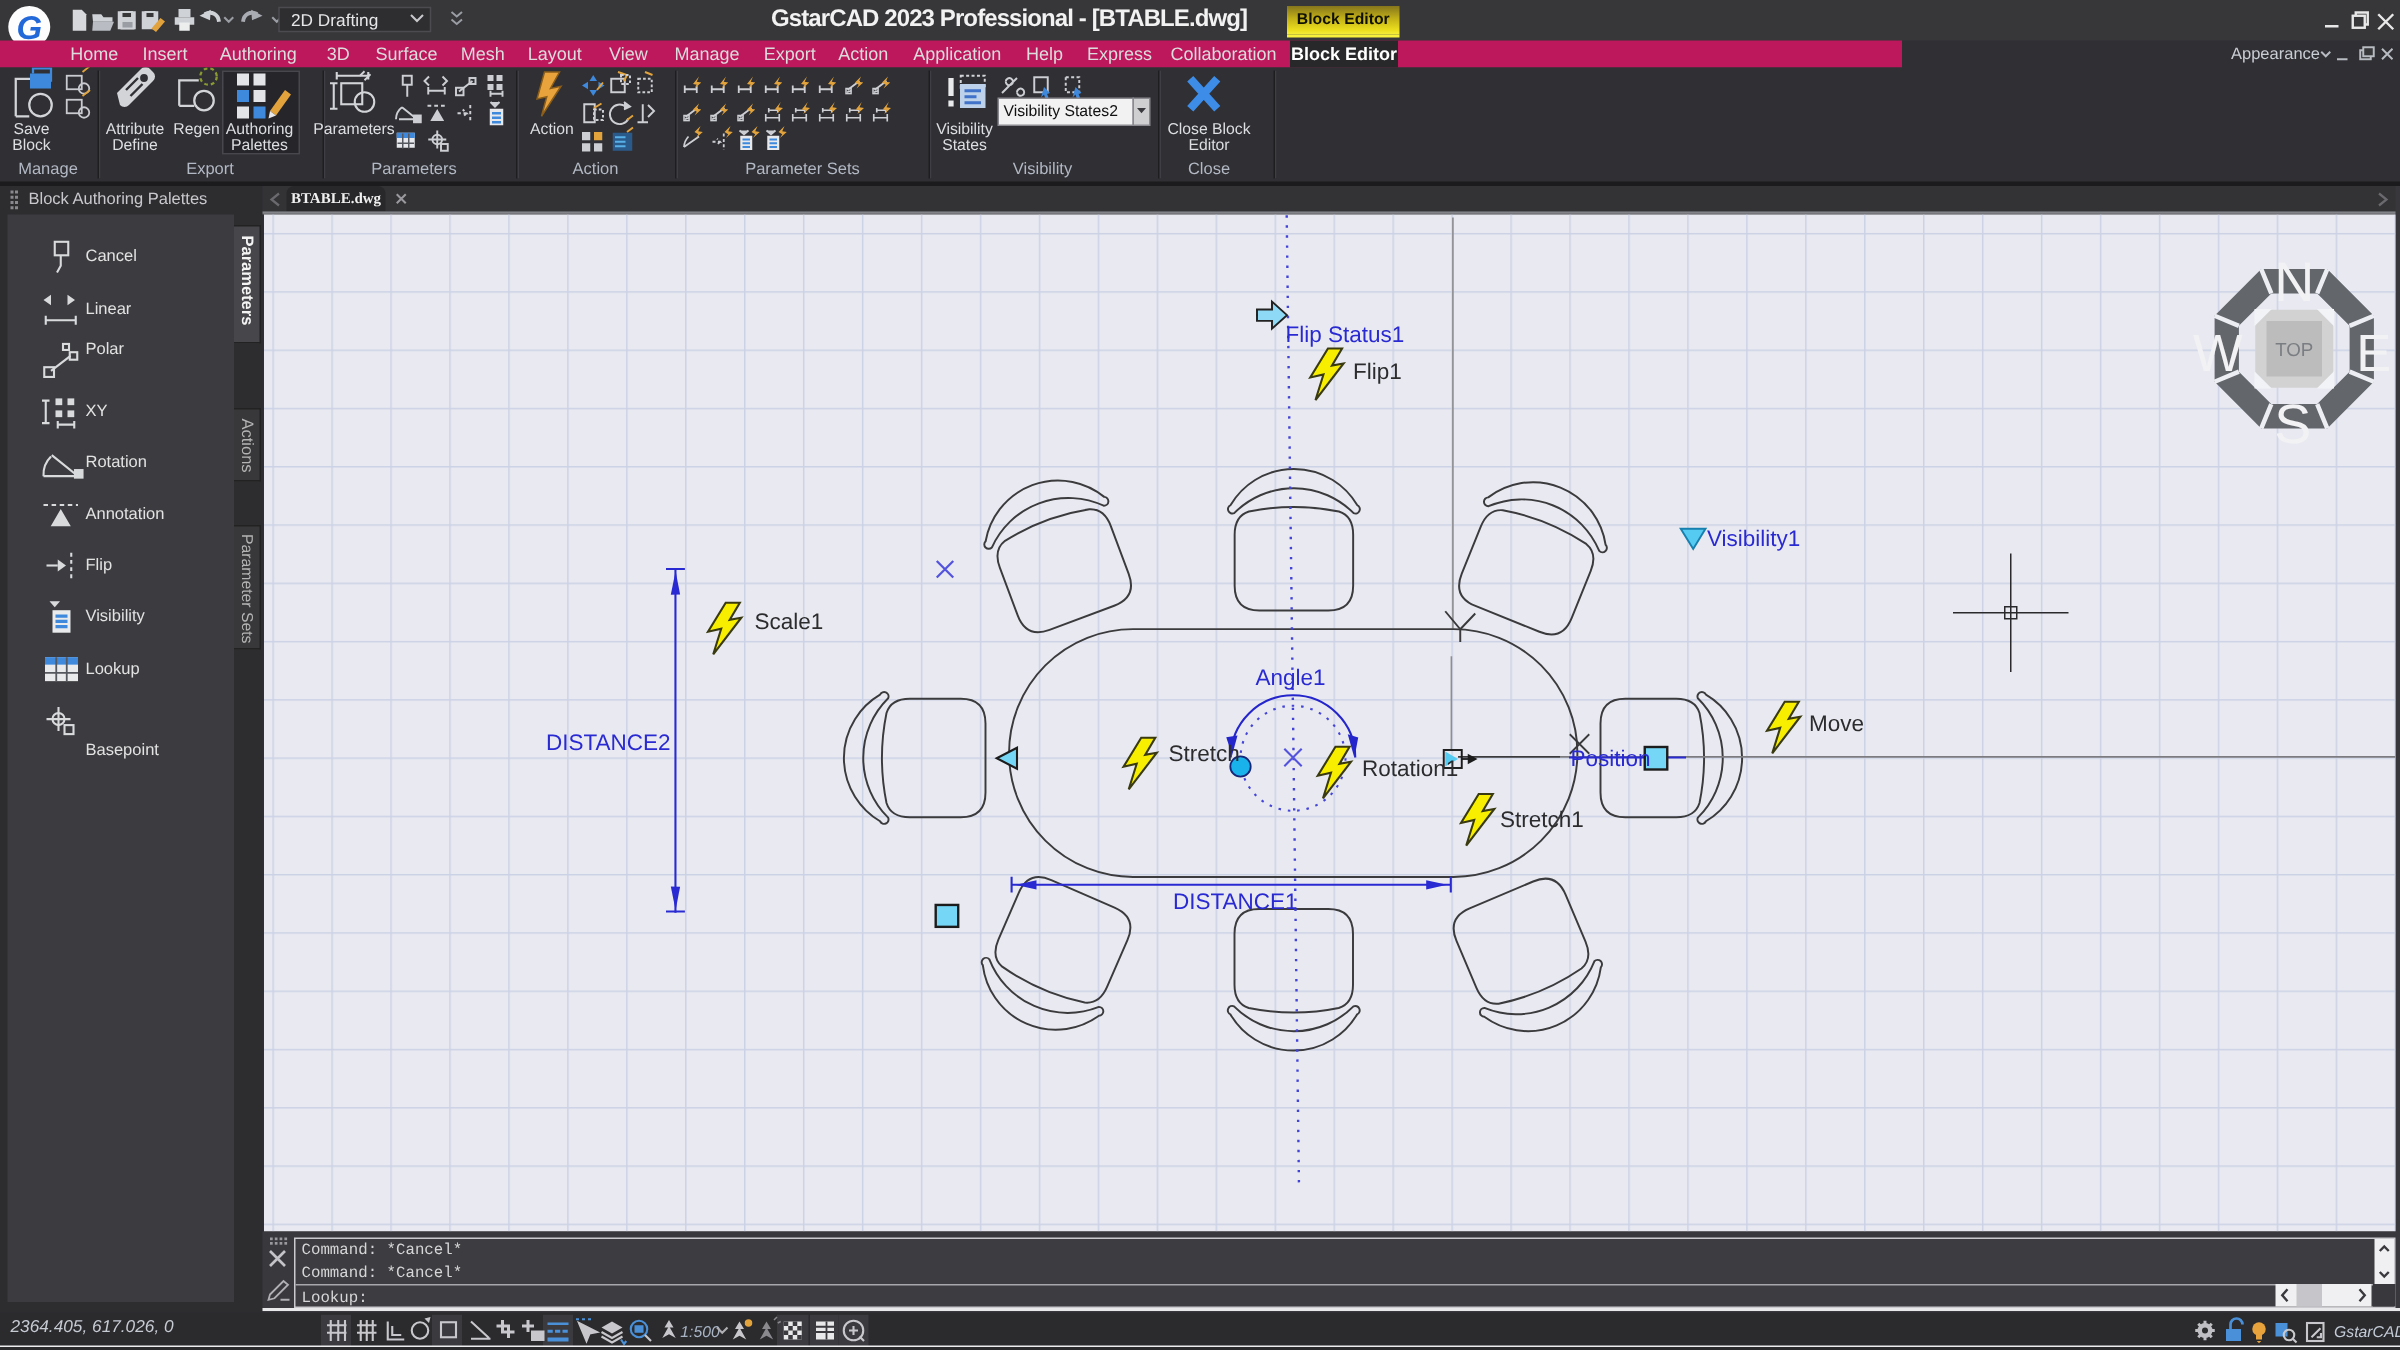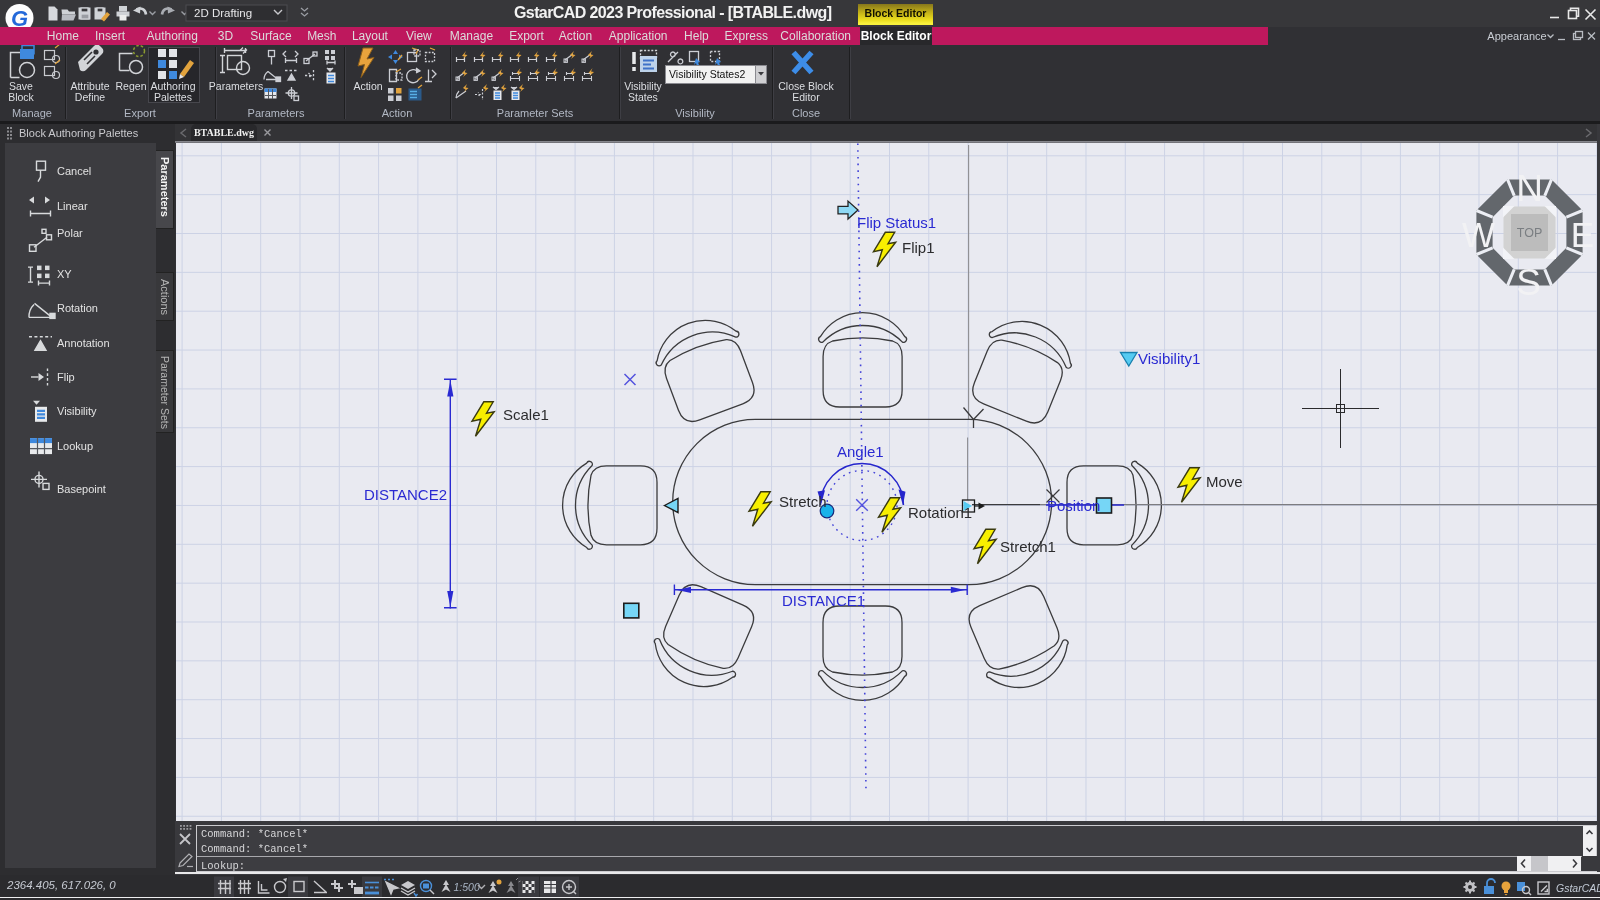--- a/index.html
+++ b/index.html
@@ -435,21 +435,21 @@
     </svg>
     <div class="palitem" style="top:41.2px">Cancel</div>
     <div class="palitem" style="top:75.5px">Linear</div>
     <div class="palitem" style="top:103px">Polar</div>
     <div class="palitem" style="top:144.1px">XY</div>
     <div class="palitem" style="top:178.4px">Rotation</div>
     <div class="palitem" style="top:212.7px">Annotation</div>
     <div class="palitem" style="top:247px">Flip</div>
     <div class="palitem" style="top:281.3px">Visibility</div>
     <div class="palitem" style="top:315.6px">Lookup</div>
-    <div class="palitem" style="top:359px">Basepoint</div>
+    <div class="palitem" style="top:370px">Basepoint</div>
     <div id="paltabs">
       <div class="tab" style="top:26px;height:77px;background:#47474b;color:#f4f4f4;">
           <span class="vtext" style="margin-top:6px;font-weight:bold;">Parameters</span>
         </div>
       <div class="tab" style="top:148px;height:47px;">
           <span class="vtext" style="margin-top:6px">Actions</span>
         </div>
       <div class="tab" style="top:226px;height:81px;">
           <span class="vtext" style="margin-top:5px;font-size:10.5px">Parameter Sets</span>
         </div>

